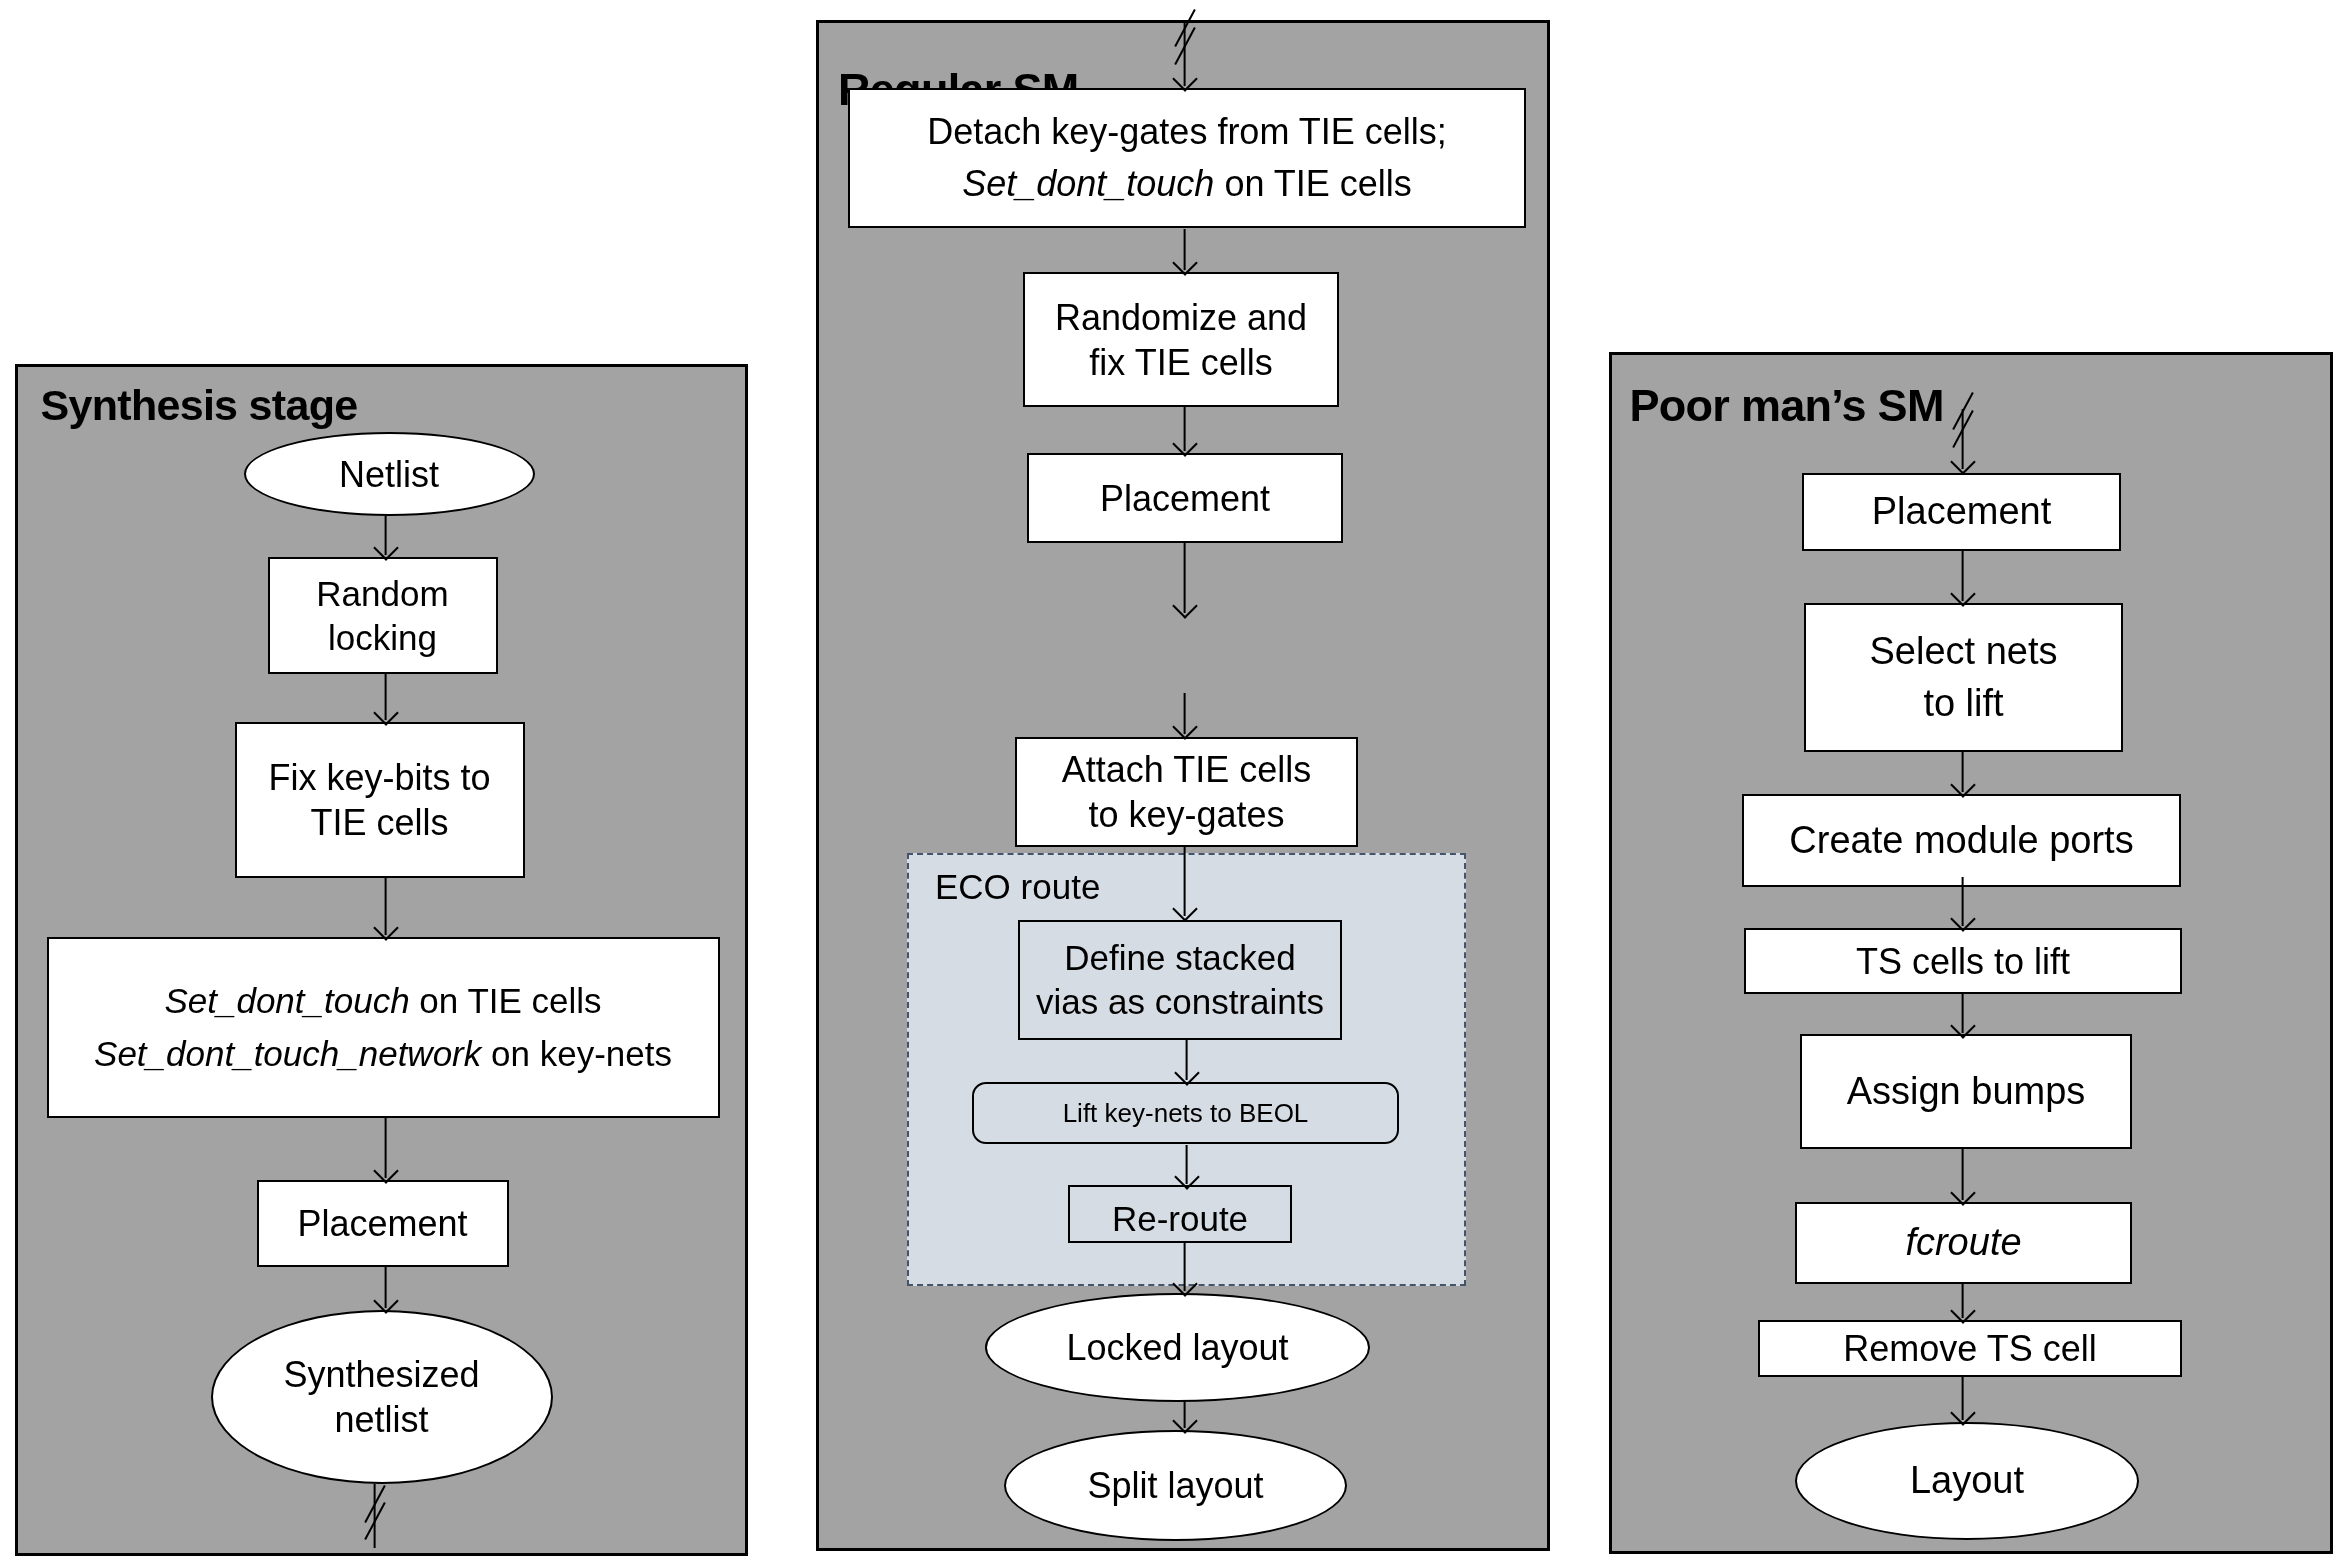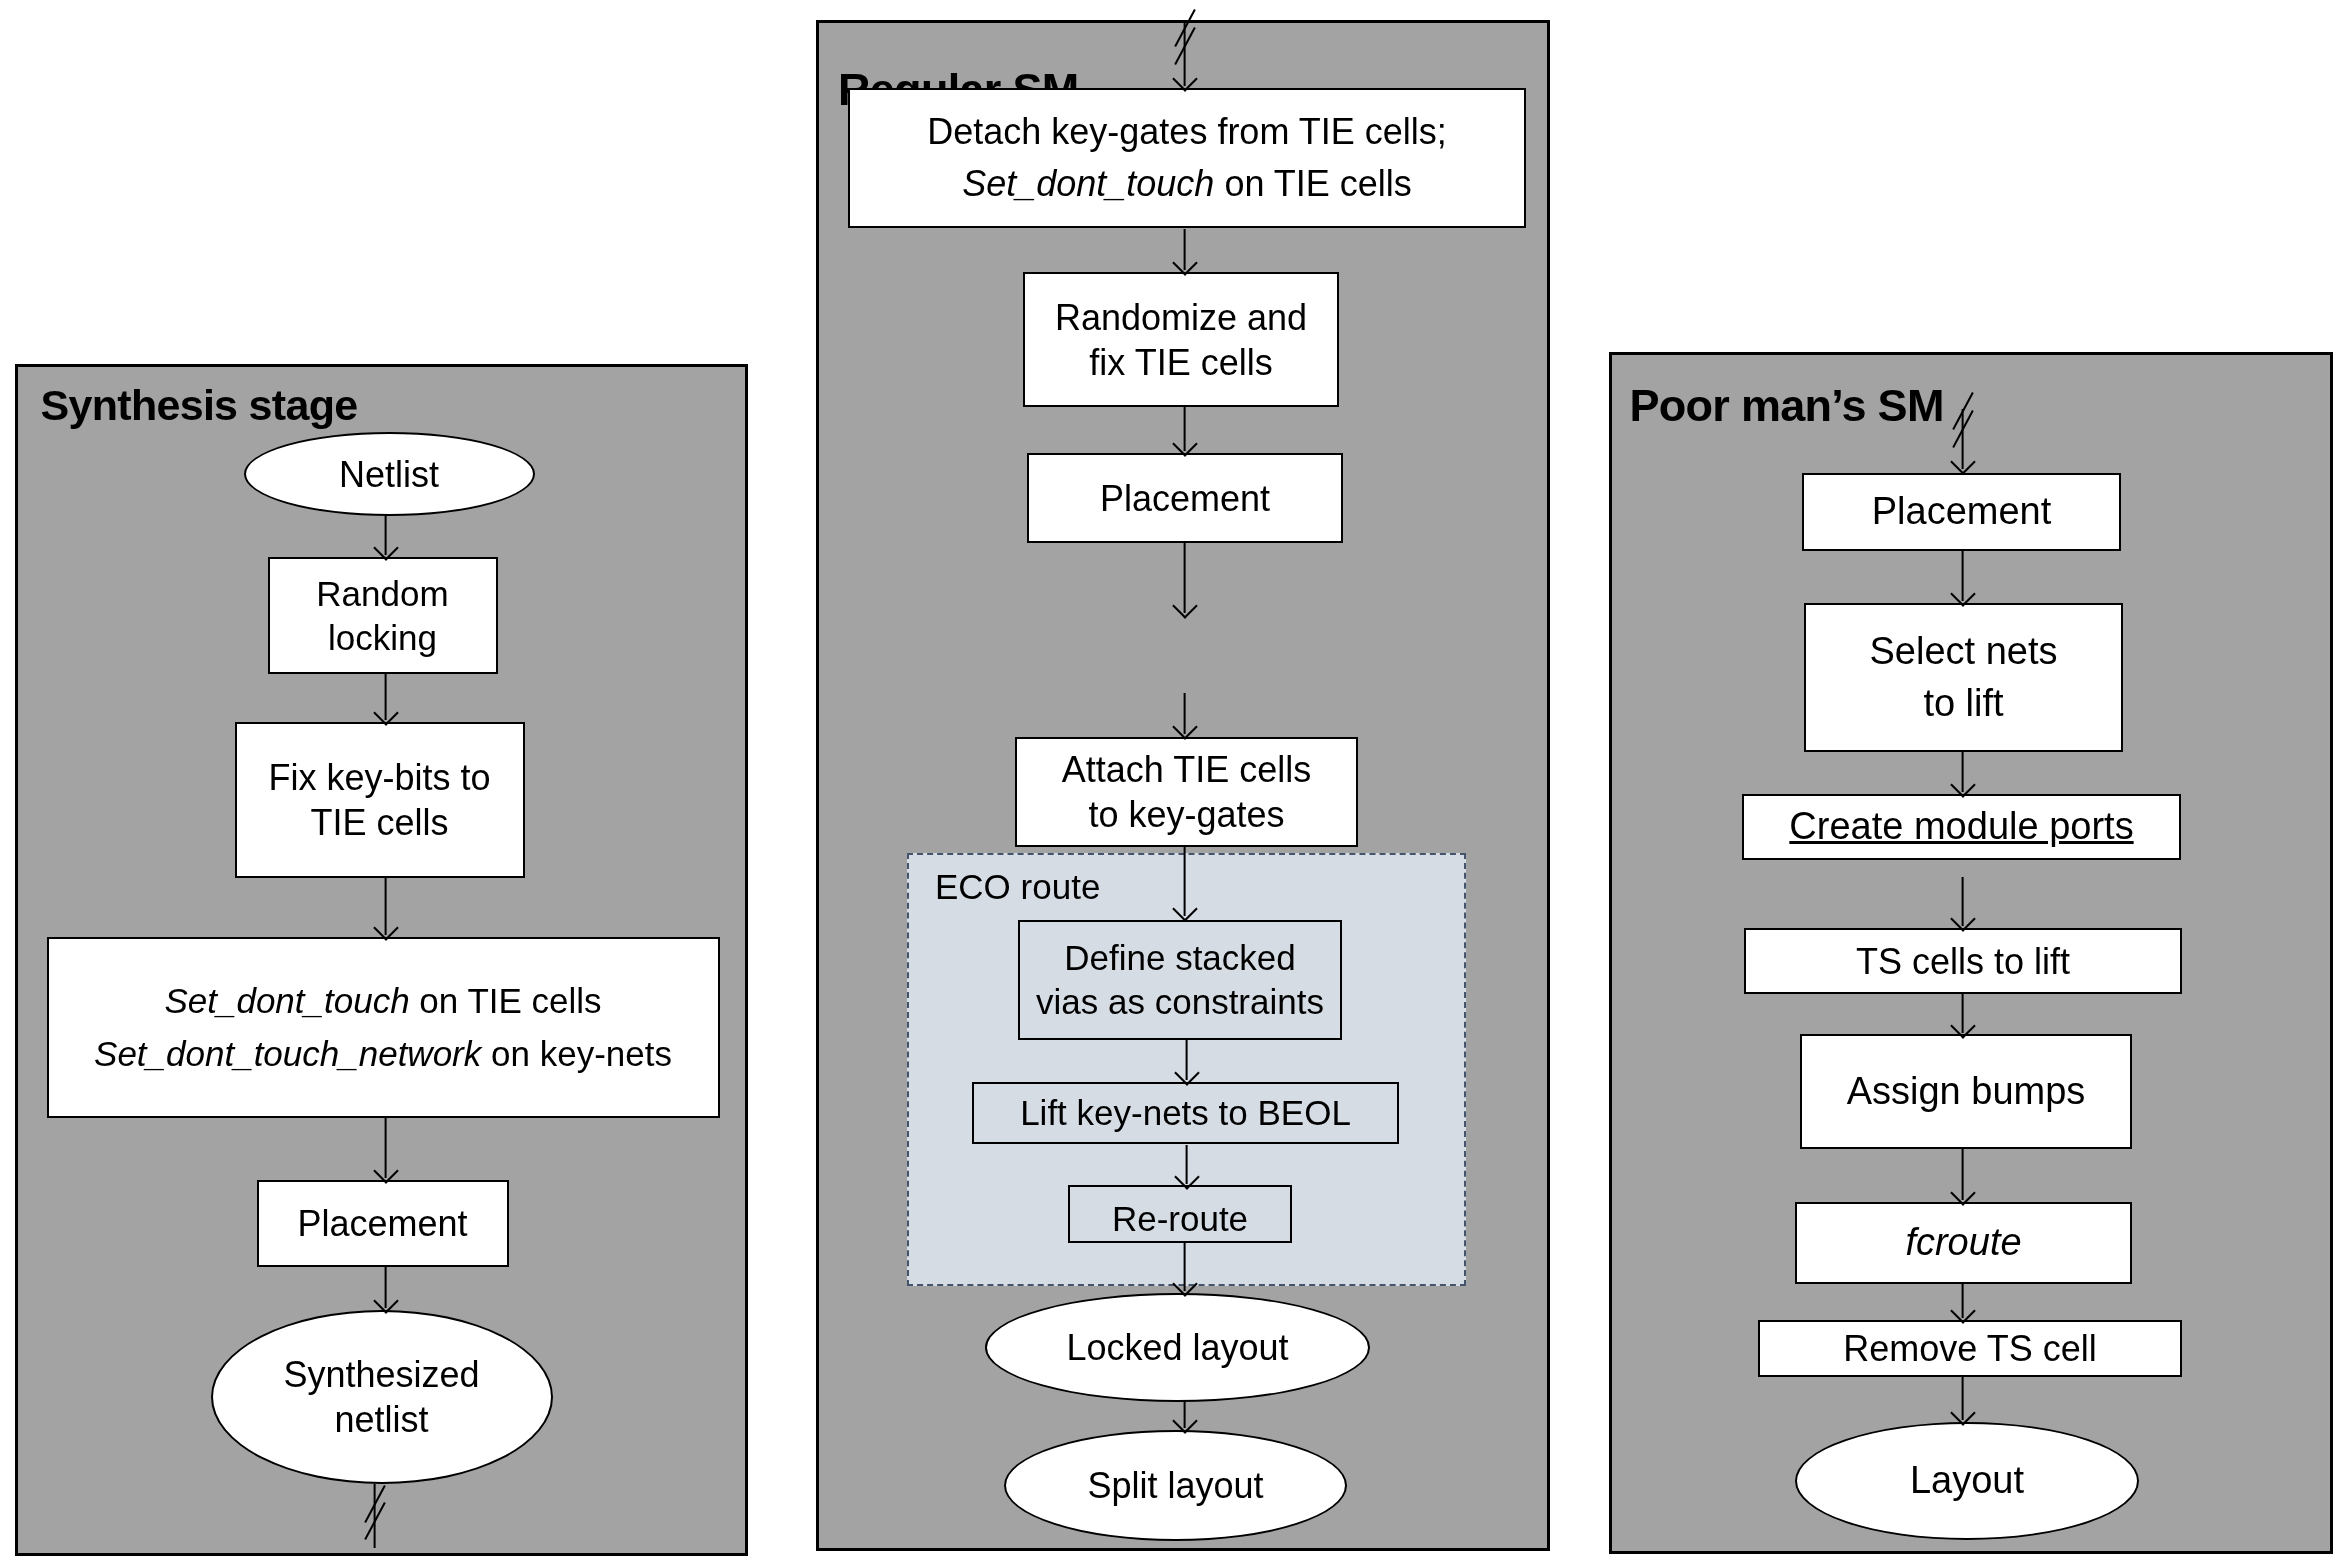--- a/index.html
+++ b/index.html
@@ -52,35 +52,35 @@
   #reg-a2{left:350px;top:384px;height:46px;}
   #reg-placement{left:208px;top:430px;width:316px;height:90px;}
   #reg-a3{left:350px;top:520px;height:72px;}
   #reg-routing{left:117px;top:592px;width:514px;height:78px;}
   #reg-a4{left:350px;top:670px;height:43px;}
   #reg-attach{left:196px;top:714px;width:343px;height:110px;}
   #reg-eco{left:88px;top:830px;width:559px;height:433px;}
   #reg-a5{left:350px;top:824px;height:71px;}
   #eco-define{left:109px;top:65px;width:324px;height:120px;font-size:35px;}
   #eco-a1{left:262px;top:185px;height:42px;}
-  #eco-lift{left:63px;top:227px;width:427px;height:62px;font-size:35px;}
+  #eco-lift{left:63px;top:227px;width:427px;height:62px;font-size:26px;border-radius:14px;}
   #eco-a2{left:262px;top:290px;height:41px;}
   #eco-reroute{left:159px;top:330px;width:224px;height:58px;font-size:35px;align-items:flex-end;}
   #reg-a6{left:350px;top:1218px;height:52px;}
   #reg-locked{left:166px;top:1270px;width:385px;height:109px;}
   #reg-a7{left:350px;top:1378px;height:29px;}
   #reg-split{left:185px;top:1407px;width:343px;height:111px;}
   
   #poor-in{left:335px;top:54px;height:62px;}
   #poor-in .s1{top:1.4px;} #poor-in .s2{top:19px;}
   #poor-placement{left:190px;top:118px;width:319px;height:78px;font-size:38px;}
   #poor-a1{left:335px;top:196px;height:52px;}
   #poor-select{left:192px;top:248px;width:319px;height:149px;font-size:38px;line-height:1.35;}
   #poor-a2{left:335px;top:397px;height:42px;}
-  #poor-create{left:130px;top:439px;width:439px;height:66px;font-size:38px;text-decoration:underline;}
+  #poor-create{left:130px;top:439px;width:439px;height:93px;font-size:38px;}
   #poor-a3{left:335px;top:522px;height:51px;}
   #poor-ts{left:132px;top:573px;width:438px;height:66px;font-size:36px;}
   #poor-a4{left:335px;top:639px;height:41px;}
   #poor-assign{left:188px;top:679px;width:332px;height:115px;font-size:38px;}
   #poor-a5{left:335px;top:794px;height:53px;}
   #poor-fcroute{left:183px;top:847px;width:337px;height:82px;font-size:38px;}
   #poor-a6{left:335px;top:929px;height:36px;}
   #poor-remove{left:146px;top:965px;width:424px;height:57px;font-size:36px;}
   #poor-a7{left:335px;top:1022px;height:45px;}
   #poor-layout{left:183px;top:1067px;width:344px;height:118px;font-size:38px;}

